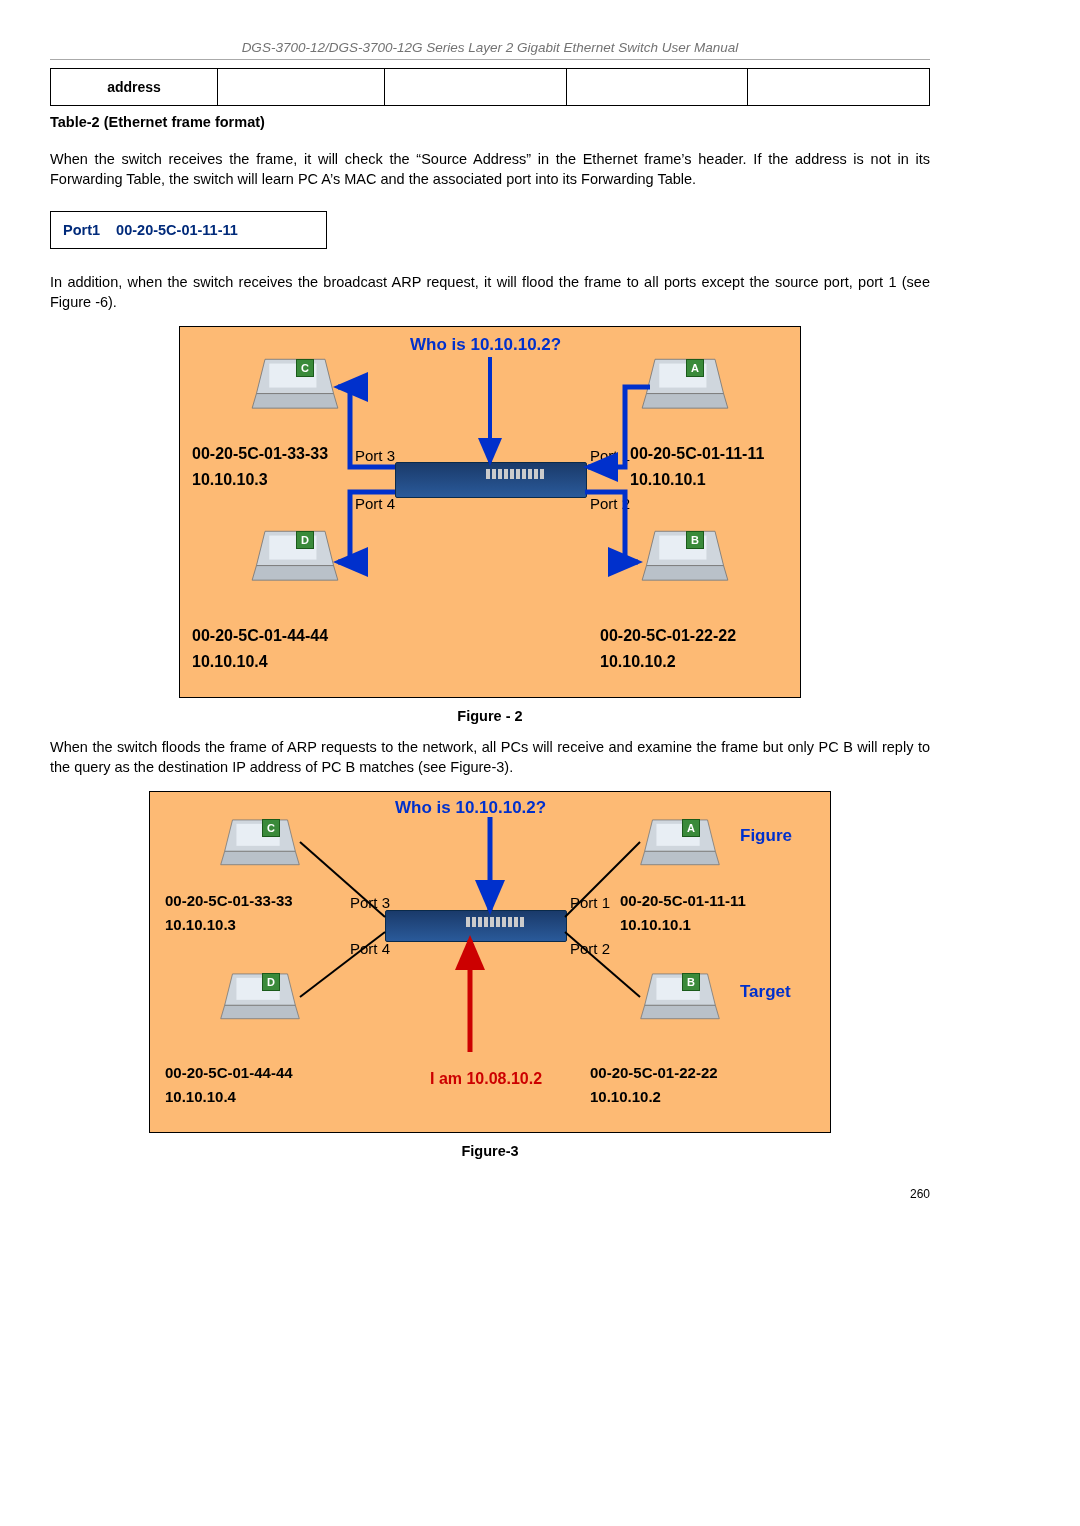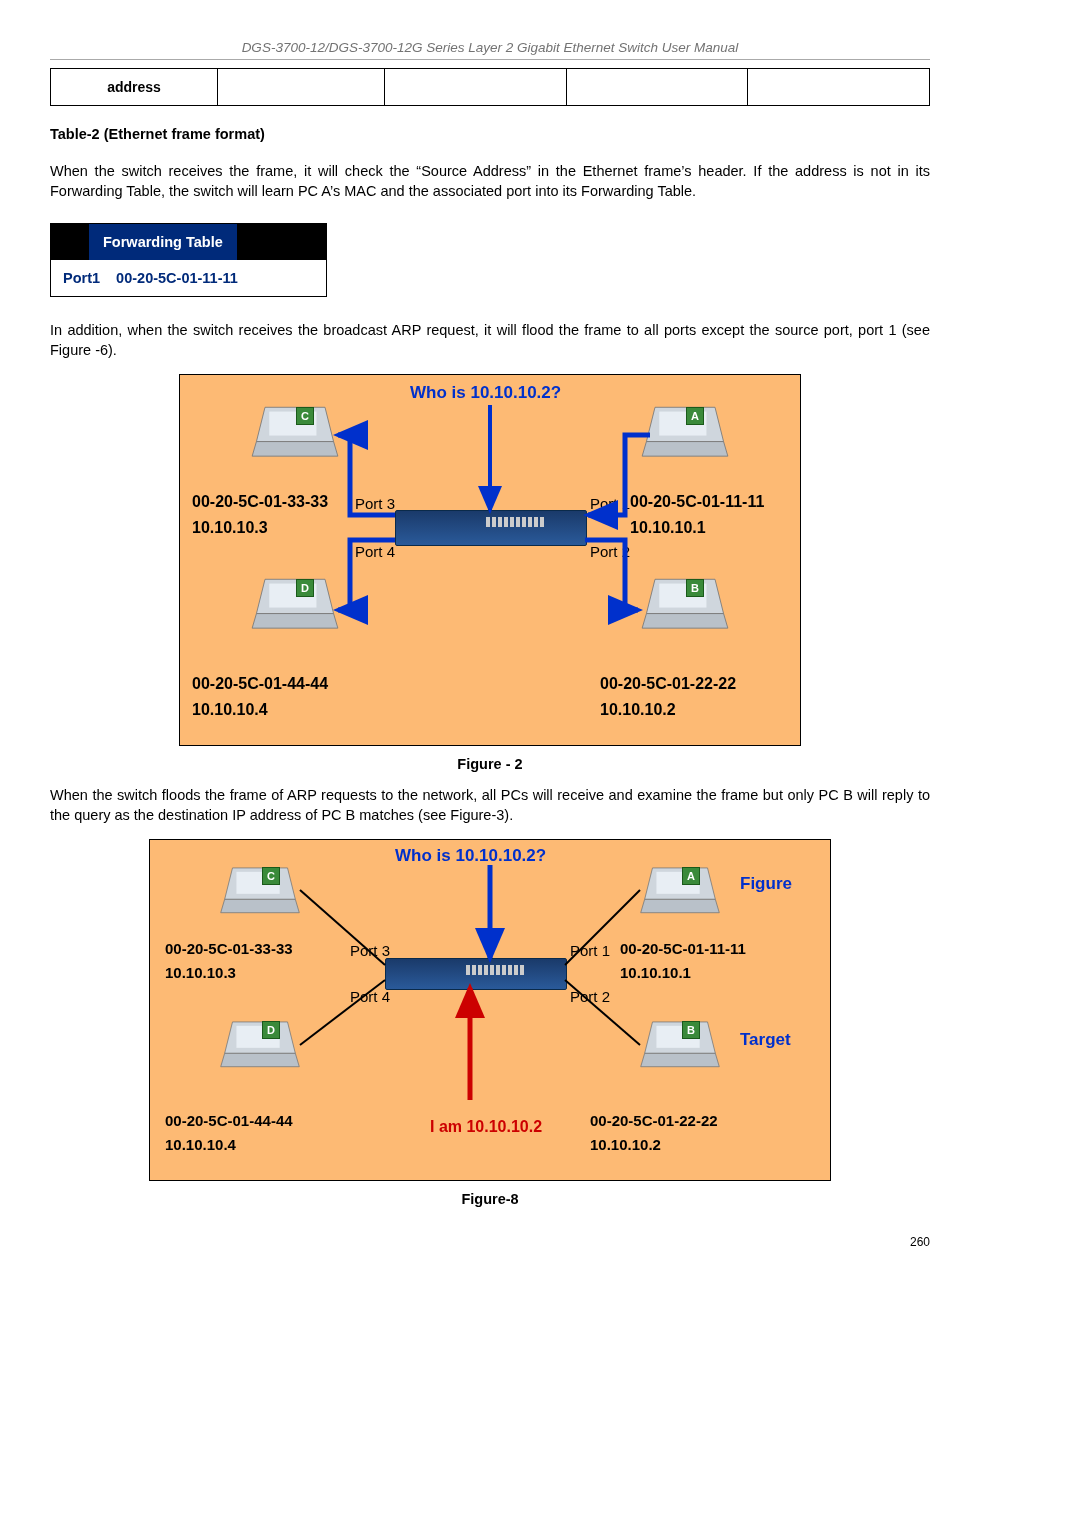--- a/index.html
+++ b/index.html
@@ -17,21 +17,21 @@
     color: #737373;
     text-align: center;
     font-size: 13.5px;
     border-bottom: 1px solid #aaa;
     padding-bottom: 4px;
     margin-bottom: 8px;
   }
   table.frame {
     border-collapse: collapse;
     width: 100%;
-    margin-bottom: 20px;
+    margin-bottom: 8px;
   }
   table.frame td {
     border: 1px solid #000;
     padding: 10px 8px;
     font-size: 14px;
     text-align: center;
   }
   table.frame td.hdr {
     font-weight: bold;
   }
@@ -131,25 +131,20 @@
   </tr>
 </tbody>
   </table>
 
 <div class="caption">Table-2 (Ethernet frame format)</div>
 
 <div class="para">When the switch receives the frame, it will check the “Source Address” in the Ethernet frame’s header. If the address is not in its Forwarding Table, the switch will learn PC A’s MAC and the associated port into its Forwarding Table.</div>
 
 <div class="fwd-wrap">
   <div class="fwd-outer">
-    <div class="fwd-title-row">
-      <div class="fwd-black-pad"></div>
-      <div class="fwd-title">Forwarding Table</div>
-      <div class="fwd-black-pad2"></div>
-    </div>
     <div class="fwd-entry">
       <span class="port">Port1</span>
       <span>00-20-5C-01-11-11</span>
     </div>
   </div>
 </div>
 
 <div class="para">In addition, when the switch receives the broadcast ARP request, it will flood the frame to all ports except the source port, port 1 (see Figure -6).</div>
 
 <div class="diagram" style="width:620px; height:370px;">
@@ -225,21 +220,21 @@
 </div>
 <div class="fig-caption">Figure - 2</div>
 
 <div class="para">When the switch floods the frame of ARP requests to the network, all PCs will receive and examine the frame but only PC B will reply to the query as the destination IP address of PC B matches (see Figure-3).</div>
 
 <div class="diagram" style="width:680px; height:340px;">
 
   <div class="query-lbl" style="left:245px; top:6px;">Who is 10.10.10.2?</div>
   <div class="role-lbl" style="left:590px; top:34px;">Figure</div>
   <div class="role-lbl" style="left:590px; top:190px;">Target</div>
-  <div class="reply-lbl" style="left:280px; top:278px;">I am 10.10.10.2</div>
+  <div class="reply-lbl" style="left:280px; top:278px;">I am 10.08.10.2</div>
 
   <div class="laptop" style="left:70px; top:24px; width:80px; height:55px;">
     <svg viewBox="0 0 100 70">
         <polygon points="15,5 85,5 95,45 5,45" fill="#cfd6dd" stroke="#777"></polygon>
         <rect x="20" y="10" width="55" height="28" fill="#e8eef4"></rect>
         <polygon points="5,45 95,45 100,62 0,62" fill="#b9c1c9" stroke="#777"></polygon>
       </svg>
     <div class="lap-tag" style="left:42px; top:3px;">C</div>
   </div>
   <div class="laptop" style="left:490px; top:24px; width:80px; height:55px;">
@@ -296,15 +291,15 @@
     <path d="M150,50 L235,125" stroke="#000" stroke-width="2" fill="none"></path>
     <path d="M150,205 L235,140" stroke="#000" stroke-width="2" fill="none"></path>
     <path d="M490,50 L415,125" stroke="#000" stroke-width="2" fill="none"></path>
     <path d="M490,205 L415,140" stroke="#000" stroke-width="2" fill="none"></path>
 
     <path d="M340,25 L340,118" stroke="#0030cc" stroke-width="5" fill="none" marker-end="url(#ahb3)"></path>
 
     <path d="M320,260 L320,148" stroke="#cc0000" stroke-width="5" fill="none" marker-end="url(#ahr3)"></path>
   </svg>
 </div>
-<div class="fig-caption">Figure-8</div>
+<div class="fig-caption">Figure-3</div>
 
 <div class="page-num">260</div>
 
 </body></html>

